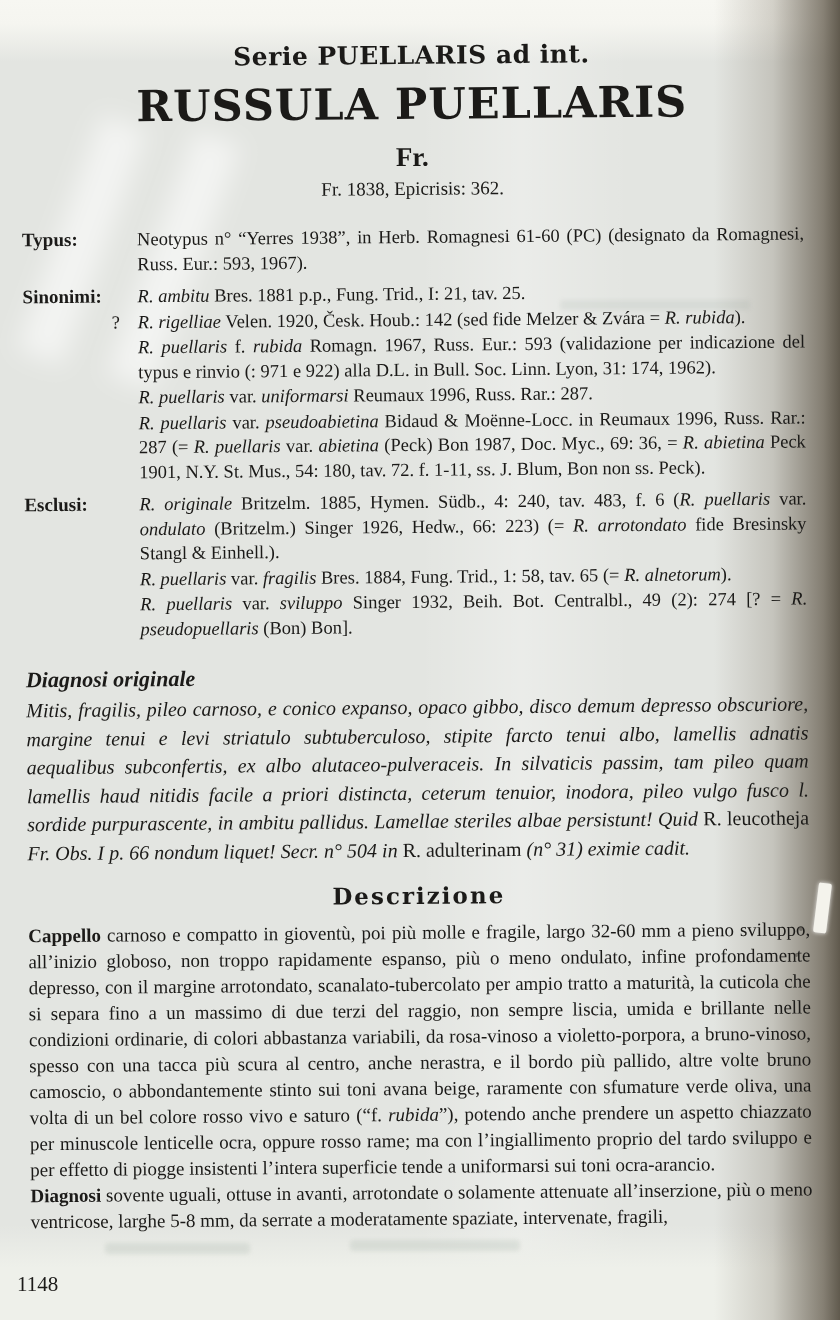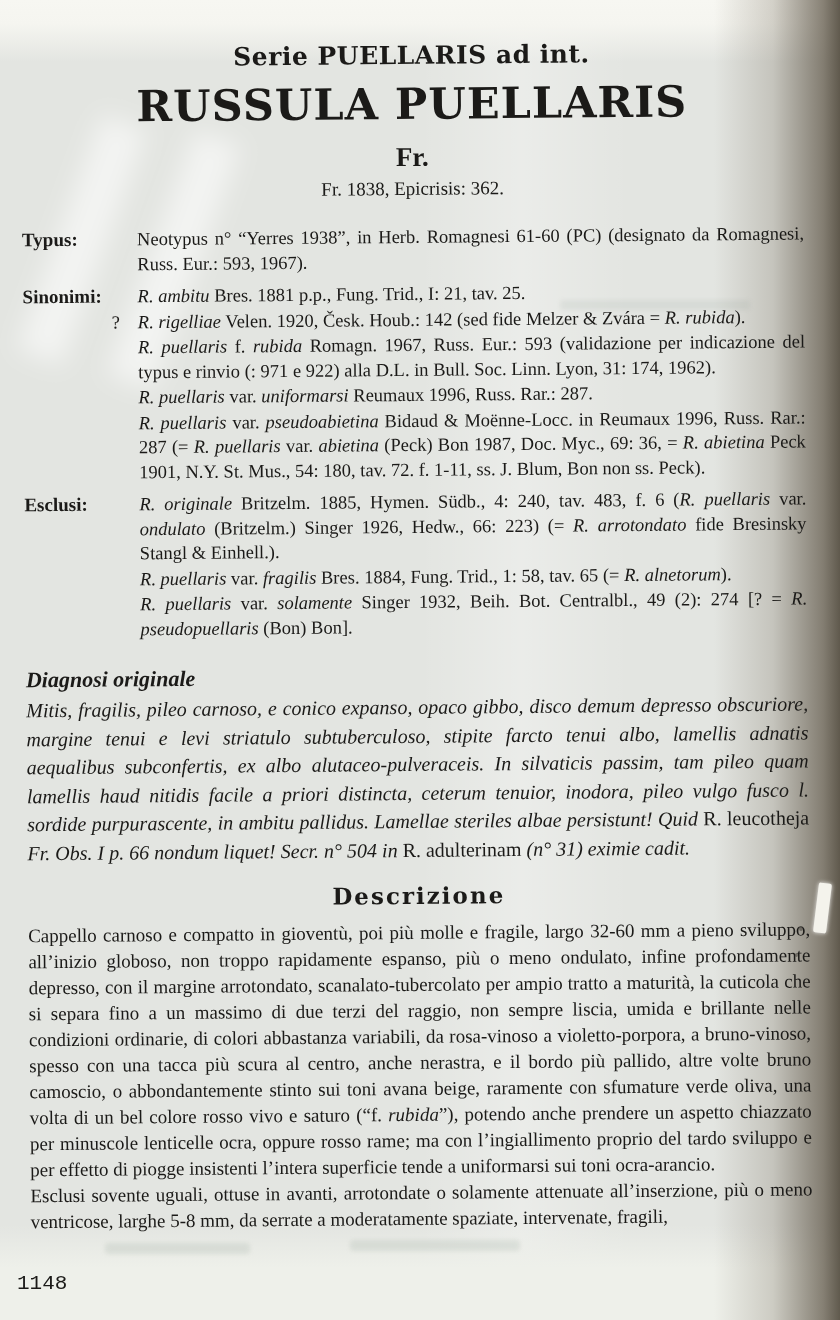--- a/index.html
+++ b/index.html
@@ -29,25 +29,25 @@
   .nom-row{display:flex;margin-bottom:7px;}
   .nom-label{flex:0 0 115px;font-weight:bold;font-size:19px;line-height:24.5px;}
   .nom-items{flex:1;min-width:0;}
   .nom-item{position:relative;font-size:18.5px;line-height:24.5px;text-align:justify;margin:0 0 1px 0;}
   .nom-item .prefix{position:absolute;left:-26px;top:0;}
   
   .diag-heading{font-weight:bold;font-style:italic;font-size:22px;margin:24px 0 3px 0;}
   .diag-body{font-style:italic;font-size:20px;line-height:28.5px;text-align:justify;margin:0;}
   .up{font-style:normal;}
   .it{font-style:italic;}
-  .bold{font-weight:normal;}
+  .bold{font-weight:bold;}
   
   .descr-heading{text-align:center;font-family:"DejaVu Serif",serif;font-weight:bold;font-size:23px;letter-spacing:2px;margin:18px 0 11px 0;}
   .description p{font-size:19px;line-height:26px;text-align:justify;margin:0;}
-  .page-number{position:absolute;left:17px;top:1272px;font-size:21px;font-family:Liberation Mono, monospace;color:#1b1a18;}
+  .page-number{position:absolute;left:17px;top:1272px;font-size:21px;font-family:Liberation Serif, serif;color:#1b1a18;}
   
   .show-through{position:absolute;background:rgba(255,255,255,0.55);filter:blur(12px);pointer-events:none;}
   .st-a{left:58px;top:115px;width:48px;height:250px;transform:rotate(20deg);}
   .st-b{left:150px;top:130px;width:48px;height:260px;transform:rotate(20deg);}
   .white-mark{position:absolute;left:816px;top:883px;width:13px;height:50px;background:#f4f3ec;border-radius:2px;transform:rotate(7deg);box-shadow:0 0 4px rgba(255,255,255,0.9);}
   .speck{position:absolute;background:#44403a;border-radius:50%;opacity:0.55;}
   .speck-a{left:799px;top:926px;width:4px;height:5px;}
   .speck-b{left:795px;top:953px;width:3px;height:4px;}
   .ghost-line{position:absolute;height:11px;background:rgba(110,135,120,0.14);filter:blur(2px);border-radius:4px;pointer-events:none;}
   .ghost-1{left:105px;top:1243px;width:145px;}
@@ -87,34 +87,34 @@
             <p class="nom-item"><span class="it">R. puellaris</span><span> f. </span><span class="it">rubida</span><span> Romagn. 1967, Russ. Eur.: 593 (validazione per indicazione del typus e rinvio (: 971 e 922) alla D.L. in Bull. Soc. Linn. Lyon, 31: 174, 1962).</span></p>
             <p class="nom-item"><span class="it">R. puellaris</span><span> var. </span><span class="it">uniformarsi</span><span> Reumaux 1996, Russ. Rar.: 287.</span></p>
             <p class="nom-item"><span class="it">R. puellaris</span><span> var. </span><span class="it">pseudoabietina</span><span> Bidaud &amp; Moënne-Locc. in Reumaux 1996, Russ. Rar.: 287 (= </span><span class="it">R. puellaris</span><span> var. </span><span class="it">abietina</span><span> (Peck) Bon 1987, Doc. Myc., 69: 36, = </span><span class="it">R. abietina</span><span> Peck 1901, N.Y. St. Mus., 54: 180, tav. 72. f. 1-11, ss. J. Blum, Bon non ss. Peck).</span></p>
           </div>
         </div>
         <div class="nom-row">
           <div class="nom-label">Esclusi:</div>
           <div class="nom-items">
             <p class="nom-item"><span class="it">R. originale</span><span> Britzelm. 1885, Hymen. Südb., 4: 240, tav. 483, f. 6 (</span><span class="it">R. puellaris</span><span> var. </span><span class="it">ondulato</span><span> (Britzelm.) Singer 1926, Hedw., 66: 223) (= </span><span class="it">R. arrotondato</span><span> fide Bresinsky Stangl &amp; Einhell.).</span></p>
             <p class="nom-item"><span class="it">R. puellaris</span><span> var. </span><span class="it">fragilis</span><span> Bres. 1884, Fung. Trid., 1: 58, tav. 65 (= </span><span class="it">R. alnetorum</span><span>).</span></p>
-            <p class="nom-item"><span class="it">R. puellaris</span><span> var. </span><span class="it">solamente</span><span> Singer 1932, Beih. Bot. Centralbl., 49 (2): 274 [? = </span><span class="it">R. pseudopuellaris</span><span> (Bon) Bon].</span></p>
+            <p class="nom-item"><span class="it">R. puellaris</span><span> var. </span><span class="it">sviluppo</span><span> Singer 1932, Beih. Bot. Centralbl., 49 (2): 274 [? = </span><span class="it">R. pseudopuellaris</span><span> (Bon) Bon].</span></p>
           </div>
         </div>
       </section>
 
     <section>
       <h2 class="diag-heading">Diagnosi originale</h2>
       <p class="diag-body" id="diag-body"><span>Mitis, fragilis, pileo carnoso, e conico expanso, opaco gibbo, disco demum depresso obscuriore, margine tenui e levi striatulo subtuberculoso, stipite farcto tenui albo, lamellis adnatis aequalibus subconfertis, ex albo alutaceo-pulveraceis. In silvaticis passim, tam pileo quam lamellis haud nitidis facile a priori distincta, ceterum tenuior, inodora, pileo vulgo fusco l. sordide purpurascente, in ambitu pallidus. Lamellae steriles albae persistunt! Quid </span><span class="up">R. leucotheja</span><span> Fr. Obs. I p. 66 nondum liquet! Secr. n° 504 in </span><span class="up">R. adulterinam</span><span> (n° 31) eximie cadit.</span></p>
     </section>
 
     <h2 class="descr-heading">Descrizione</h2>
     <section class="description" id="descr-container">
         <p><span class="bold">Cappello</span><span> carnoso e compatto in gioventù, poi più molle e fragile, largo 32-60 mm a pieno sviluppo, all’inizio globoso, non troppo rapidamente espanso, più o meno ondulato, infine profondamente depresso, con il margine arrotondato, scanalato-tubercolato per ampio tratto a maturità, la cuticola che si separa fino a un massimo di due terzi del raggio, non sempre liscia, umida e brillante nelle condizioni ordinarie, di colori abbastanza variabili, da rosa-vinoso a violetto-porpora, a bruno-vinoso, spesso con una tacca più scura al centro, anche nerastra, e il bordo più pallido, altre volte bruno camoscio, o abbondantemente stinto sui toni avana beige, raramente con sfumature verde oliva, una volta di un bel colore rosso vivo e saturo (“f. </span><span class="it">rubida</span><span>”), potendo anche prendere un aspetto chiazzato per minuscole lenticelle ocra, oppure rosso rame; ma con l’ingiallimento proprio del tardo sviluppo e per effetto di piogge insistenti l’intera superficie tende a uniformarsi sui toni ocra-arancio.</span></p>
-        <p><span class="bold">Esclusi</span><span> sovente uguali, ottuse in avanti, arrotondate o solamente attenuate all’inserzione, più o meno ventricose, larghe 5-8 mm, da serrate a moderatamente spaziate, intervenate, fragili,</span></p>
+        <p><span class="bold">Diagnosi</span><span> sovente uguali, ottuse in avanti, arrotondate o solamente attenuate all’inserzione, più o meno ventricose, larghe 5-8 mm, da serrate a moderatamente spaziate, intervenate, fragili,</span></p>
       </section>
 
   </div>
 
   <div class="page-number">1148</div>
 
   <div class="white-mark"></div>
   <div class="speck speck-a"></div>
   <div class="speck speck-b"></div>
 </div>

